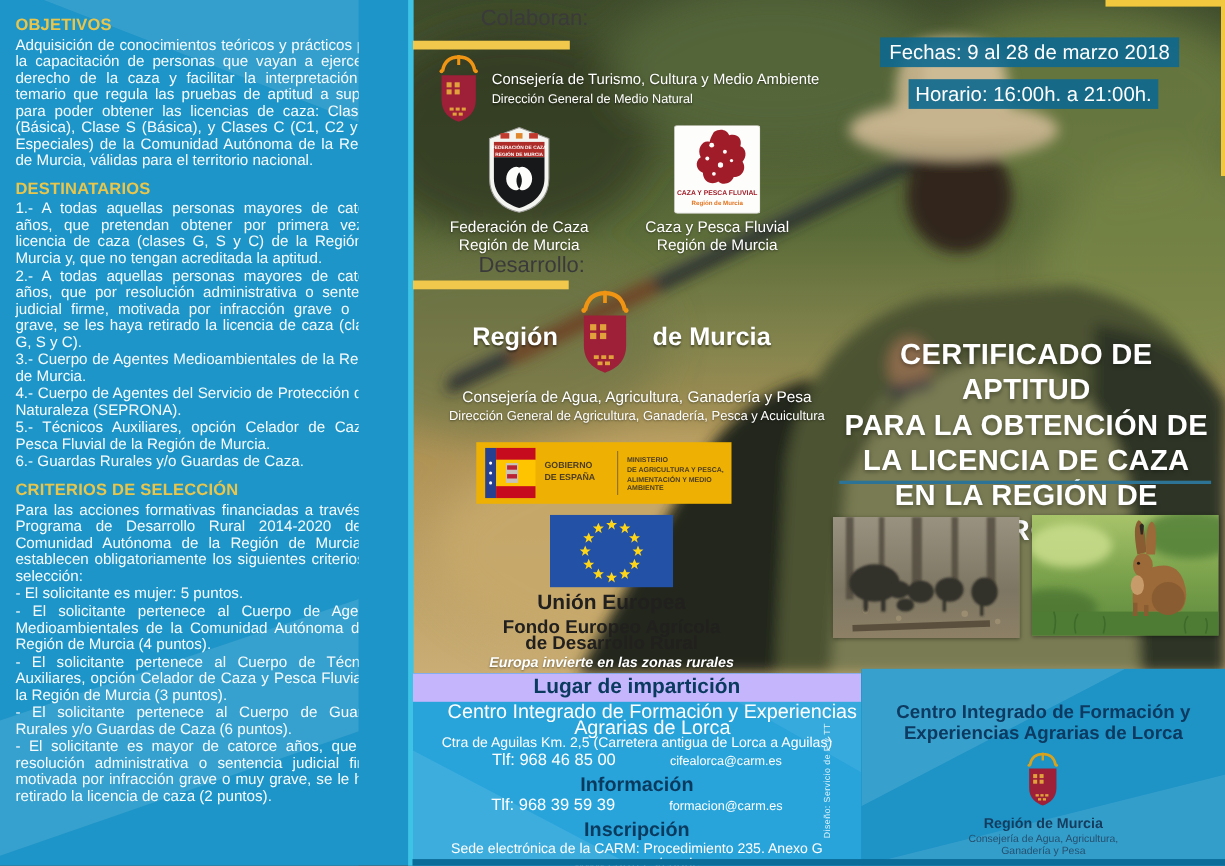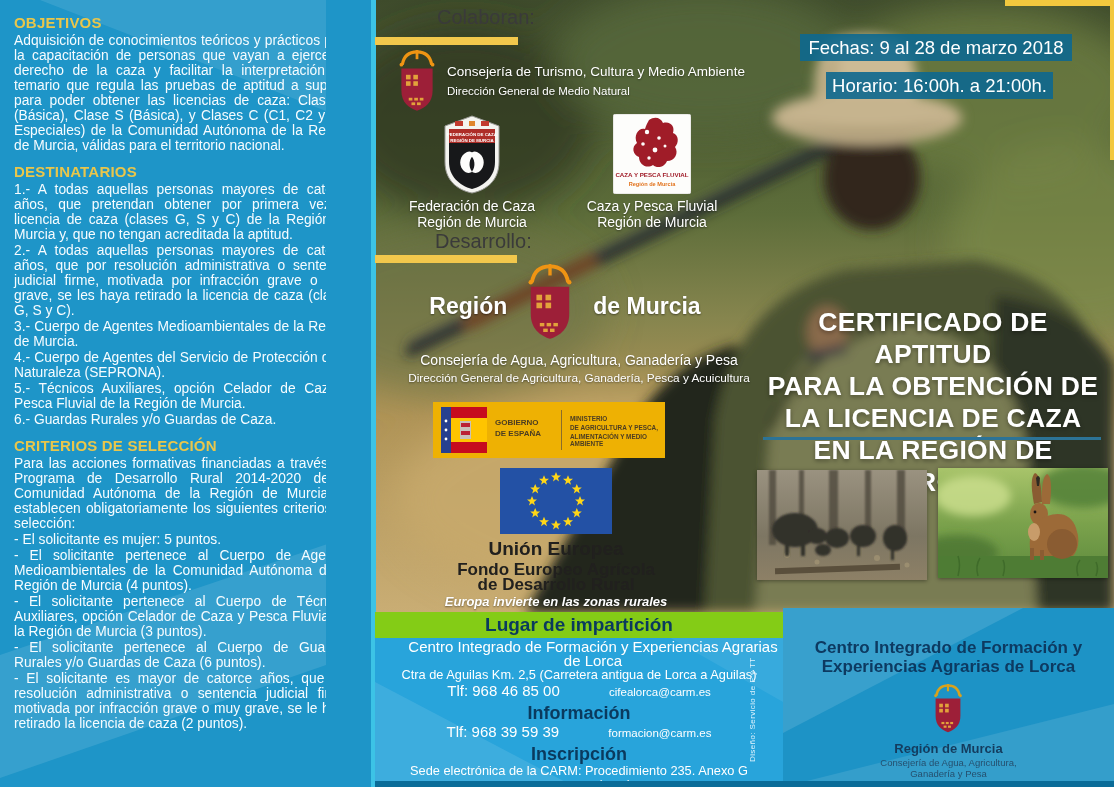--- a/index.html
+++ b/index.html
@@ -29,25 +29,25 @@
 
   .gob-banner{background:#eeb103;width:232px;height:56px;}
   .gob-txt{position:absolute;color:#4c3d22;font-weight:bold;}
 
   .eu-name{font-size:19px;font-weight:bold;color:#21201e;text-align:center;}
   .eu-fund{font-size:17px;font-weight:bold;color:#21201e;text-align:center;line-height:15px;}
   .eu-tag{font-size:13px;font-weight:bold;font-style:italic;color:#fff;text-align:center;}
 
   
   .bottom-mid{left:375px;top:612px;width:408px;height:175px;background:#28a4db;overflow:hidden;}
-  .bottom-mid .hdr{position:absolute;left:0;top:0;width:100%;height:26px;background:#84cc16;
+  .bottom-mid .hdr{position:absolute;left:0;top:0;width:100%;height:26px;background:#c4b5fd;
        color:#0a3a5e;font-weight:bold;font-size:19px;text-align:center;line-height:26px;}
   .bm-stack{position:absolute;left:0;top:28px;width:100%;text-align:center;color:#fff;}
   .bm-stack .l1{font-size:14.5px;line-height:16px;}
-  .bm-stack .l2{font-size:15px;line-height:14px;padding-left:28px;}
+  .bm-stack .l2{font-size:18px;line-height:14px;padding-left:28px;}
   .bm-stack .l3{font-size:12.8px;line-height:14px;}
   .bm-stack .tel{font-size:15px;line-height:17px;}
   .bm-stack .mail{font-size:11.5px;margin-left:45px;}
   .bm-stack .h{color:#0a3a5e;font-weight:bold;font-size:18px;line-height:19px;margin-top:3px;}
   .credit{left:748px;top:762px;transform:rotate(-90deg);transform-origin:left top;
           font-size:8px;color:#dff3fd;white-space:nowrap;letter-spacing:.4px;}
 
   .bottom-right{left:783px;top:608px;width:331px;height:179px;background:#1d93c6;overflow:hidden;}
   .br-title{position:absolute;left:0;top:30px;width:100%;text-align:center;color:#0d3a61;
             font-weight:bold;font-size:17px;line-height:19px;}

